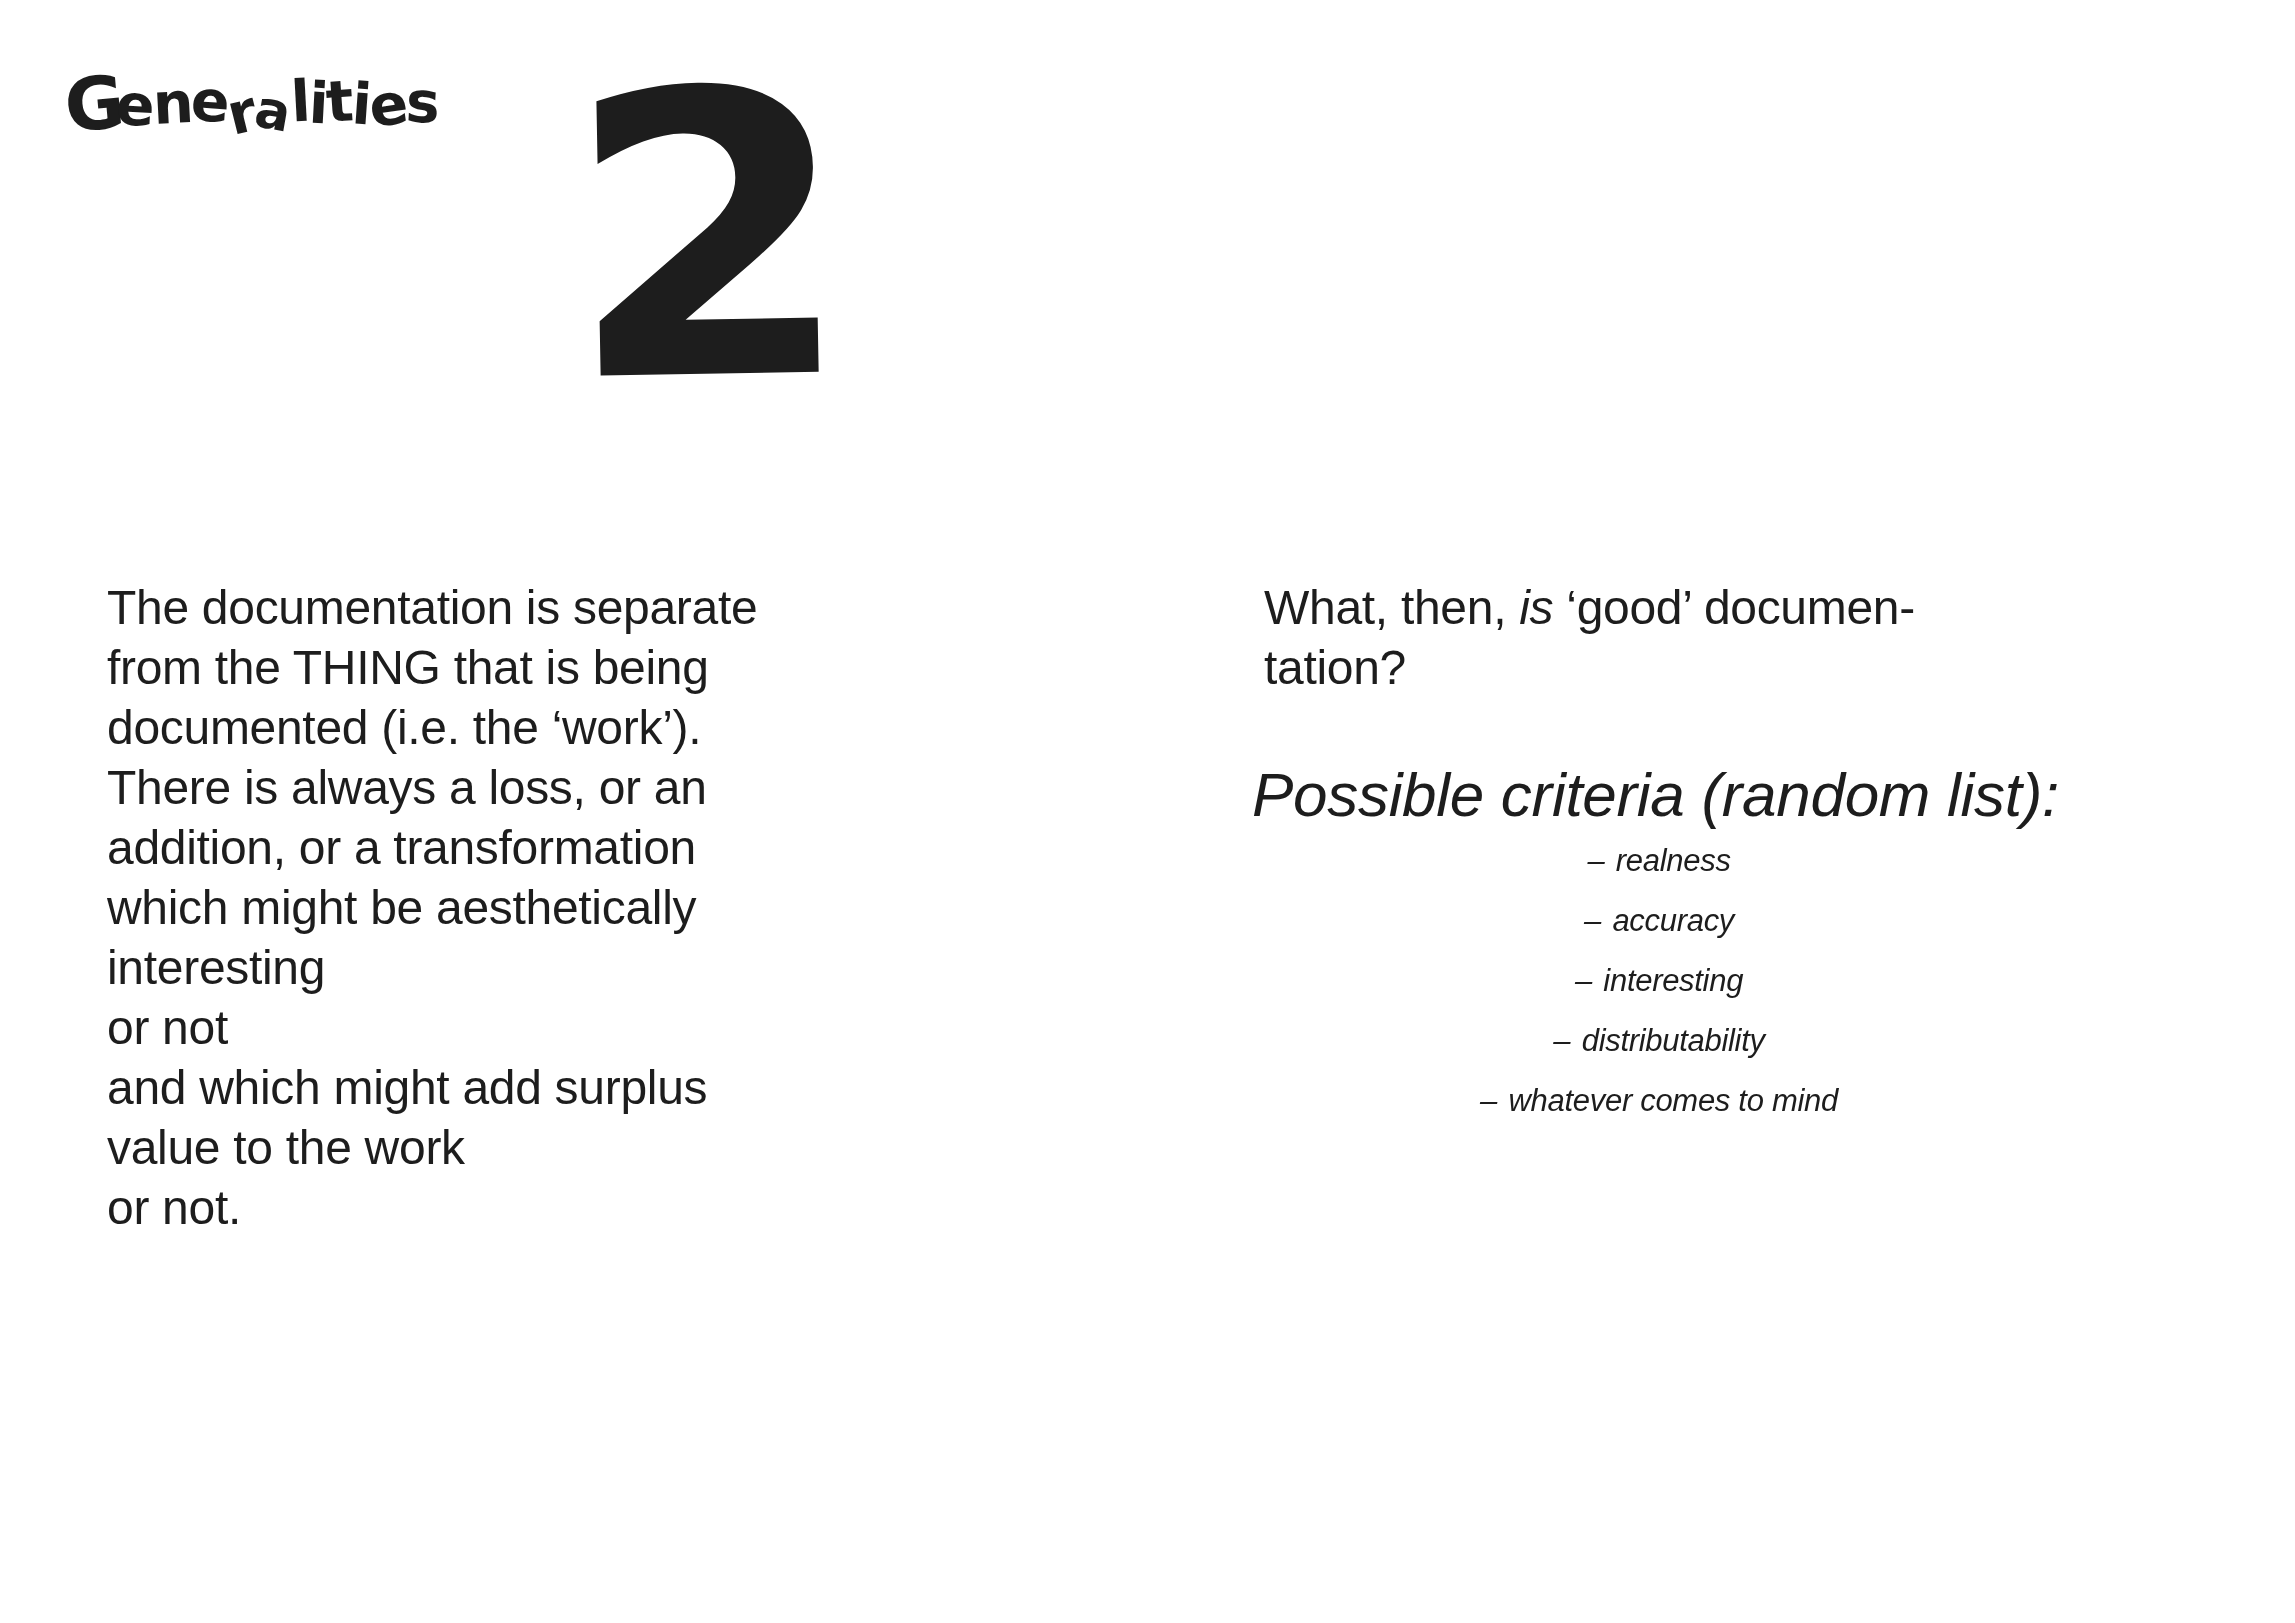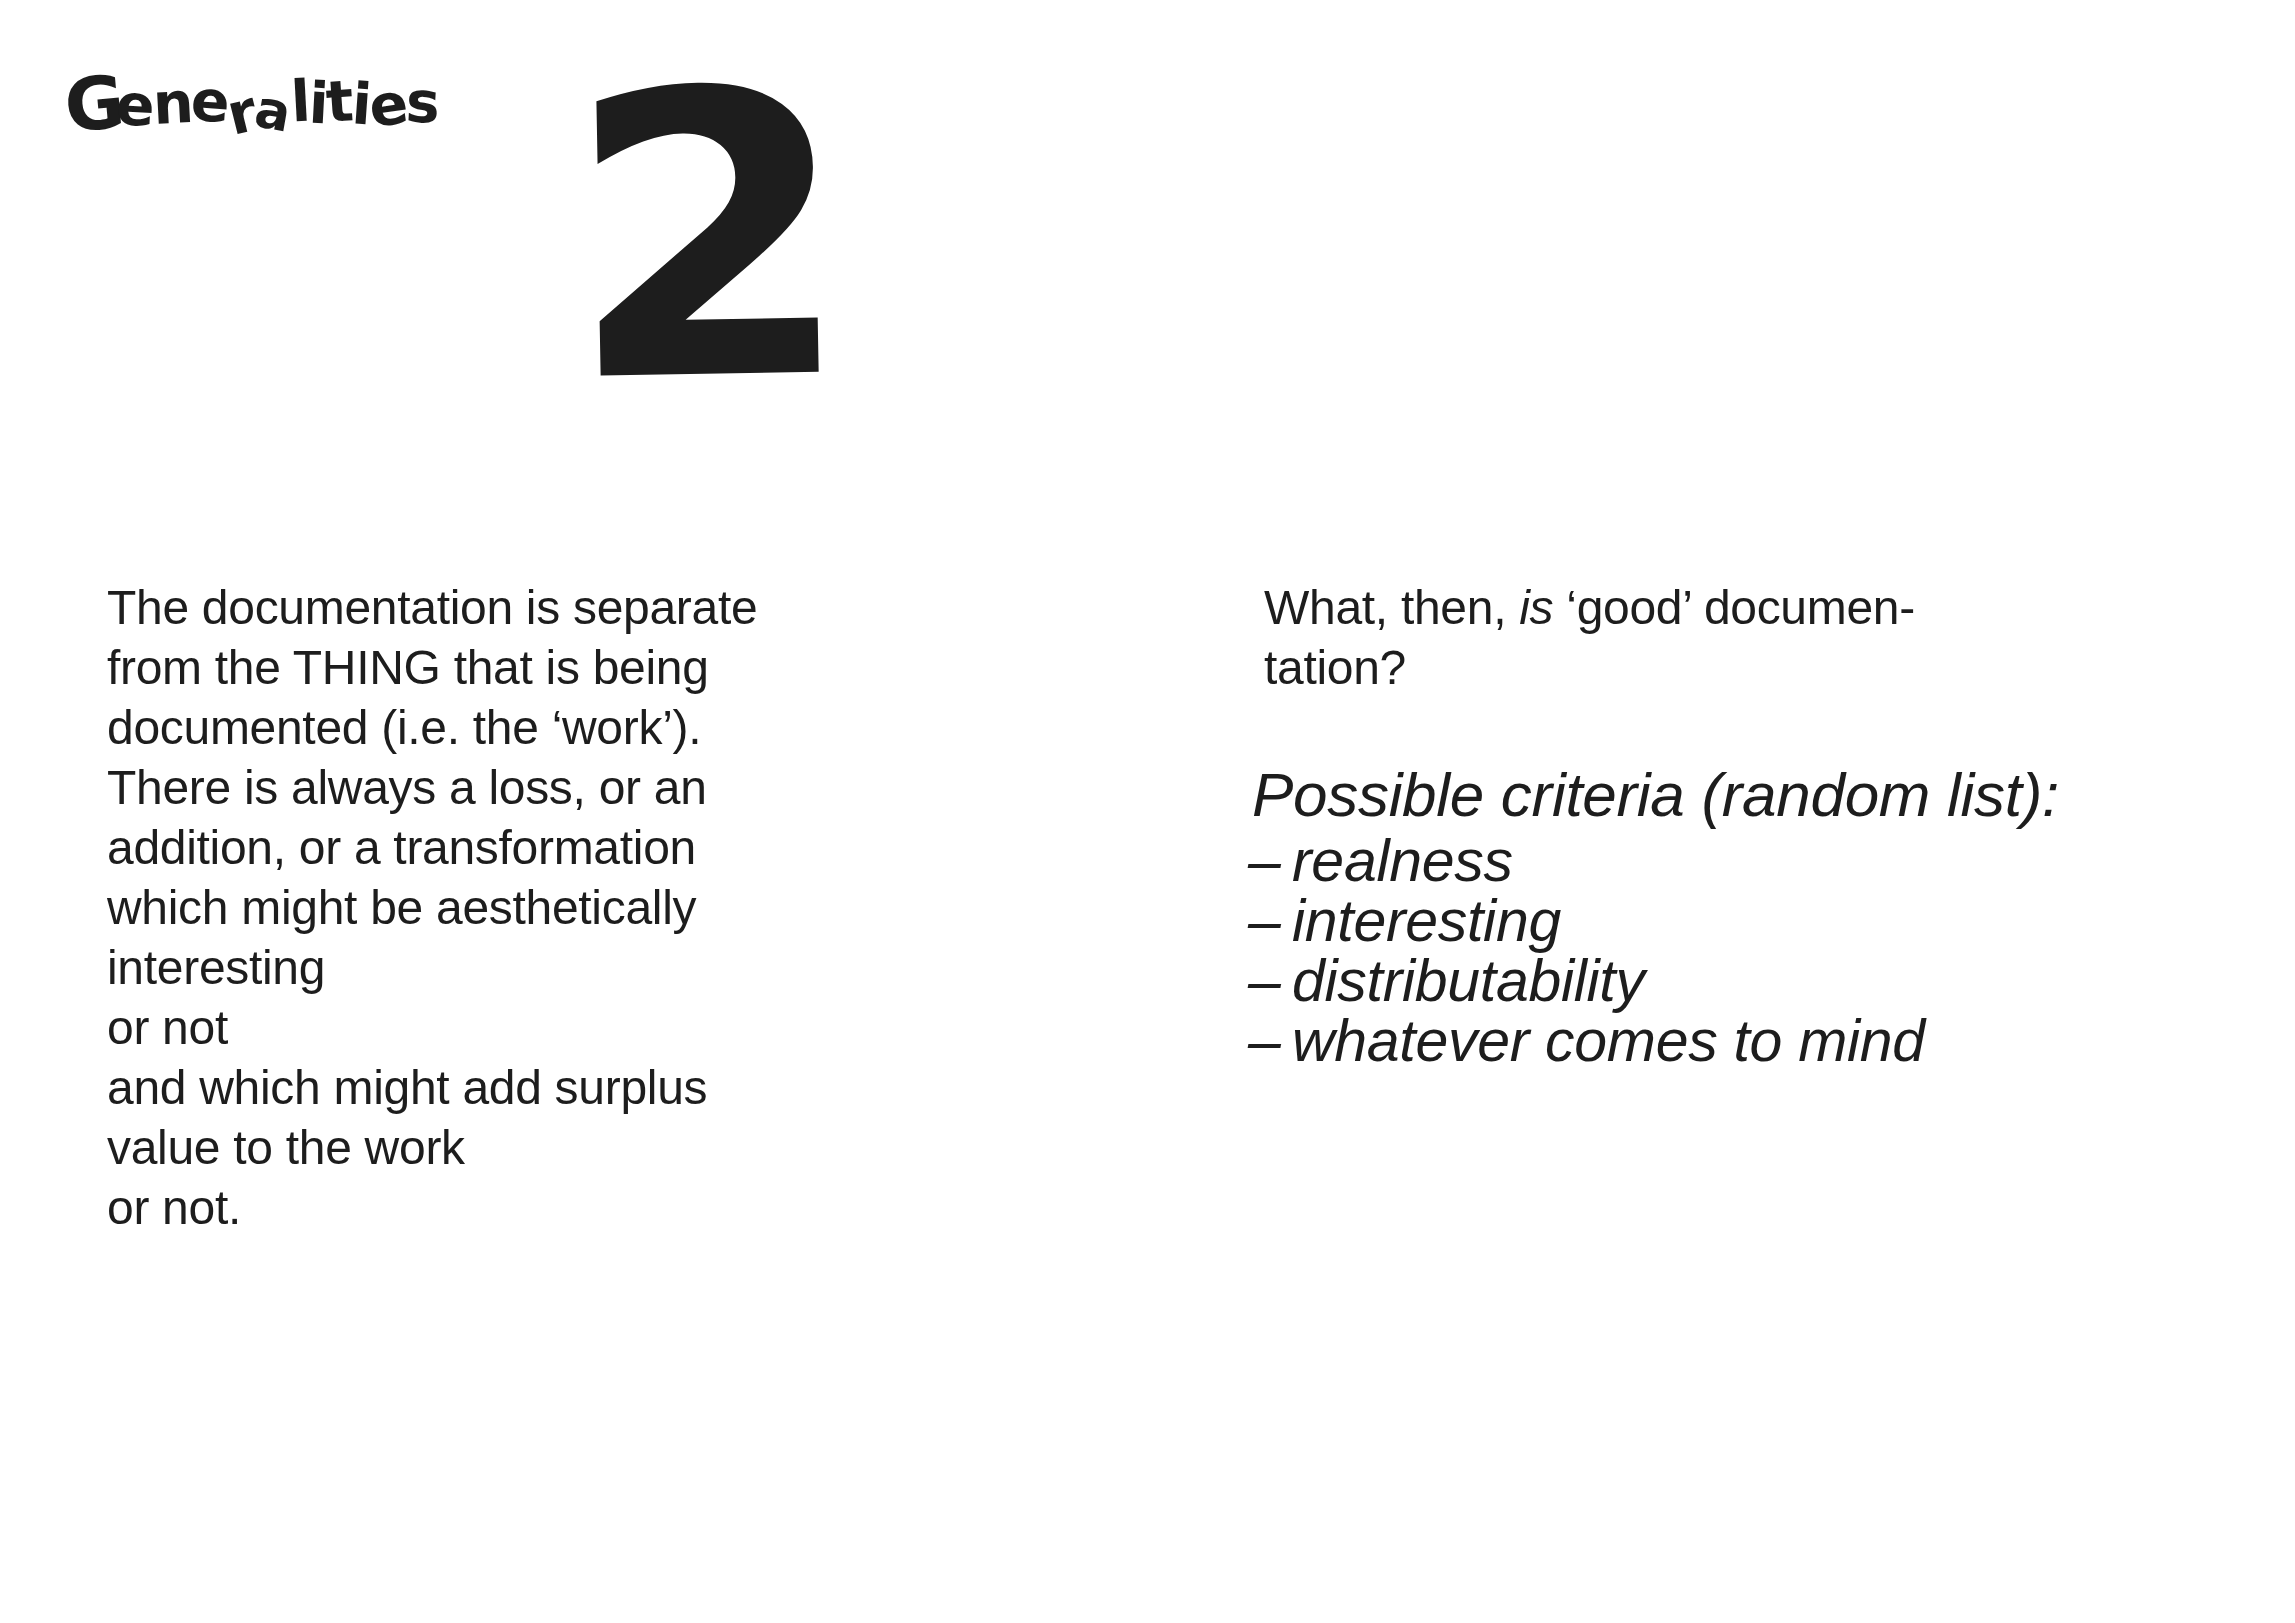--- a/index.html
+++ b/index.html
@@ -72,24 +72,25 @@
     font-size: 62px;
     line-height: 60px;
     letter-spacing: -0.3px;
     font-style: italic;
   }
 
   .criteria-list {
     list-style: none;
     margin: 5.7px 0 0 0;
     padding: 0;
-    font-size: 59px;
+    font-size: 31px;
     line-height: 60px;
     letter-spacing: -0.3px;
     font-style: italic;
+    text-align: center;
   }
   .criteria-list .dash { margin-right: 11.5px; }
 </style>
 </head>
 <body>
 
 <div class="page">
 
   <h1 class="title"><span style="transform: translateY(1px) rotate(-5deg) scale(1.28);">G</span><span style="transform: translateY(1.9px) rotate(3deg) scale(1);">e</span><span style="transform: translateY(0px) rotate(-3deg) scale(1);">n</span><span style="transform: translateY(-1.9px) rotate(4deg) scale(1);">e</span><span style="transform: translateY(9.6px) rotate(-14deg) scale(1);">r</span><span style="transform: translateY(7.6px) rotate(10deg) scale(0.92);">a</span><span style="transform: translateY(-1.9px) rotate(-3deg) scale(1);">l</span><span style="transform: translateY(0px) rotate(3deg) scale(1);">i</span><span style="transform: translateY(-1.9px) rotate(-4deg) scale(1);">t</span><span style="transform: translateY(1px) rotate(4deg) scale(1);">i</span><span style="transform: translateY(1.9px) rotate(-8deg) scale(1);">e</span><span style="transform: translateY(-1px) rotate(3deg) scale(1);">s</span></h1>
 
@@ -110,20 +111,21 @@
   </section>
 
   <section class="col col-right">
     <p class="body-text question"><span>What, then, </span><em>is</em><span> ‘good’ documen-
 tation?</span></p>
 
     <p class="criteria-heading">Possible criteria (random list):</p>
 
     <ul class="criteria-list">
       <li><span class="dash">–</span><span>realness</span></li>
+      <li><span class="dash">–</span><span>accuracy</span></li>
       <li><span class="dash">–</span><span>interesting</span></li>
       <li><span class="dash">–</span><span>distributability</span></li>
       <li><span class="dash">–</span><span>whatever comes to mind</span></li>
     </ul>
   </section>
 
 </div>
 
 
 </body></html>

